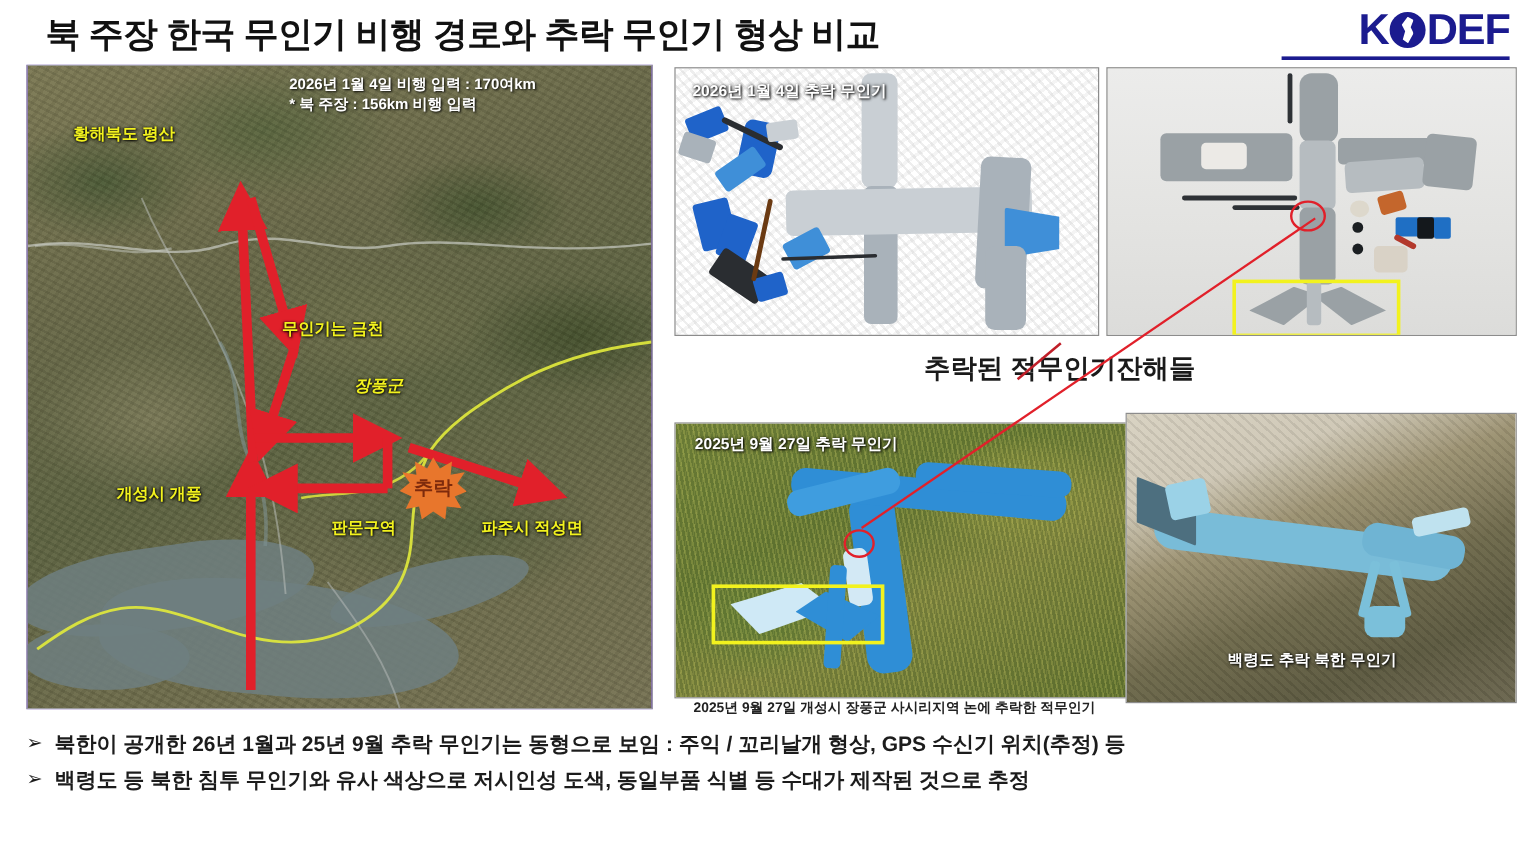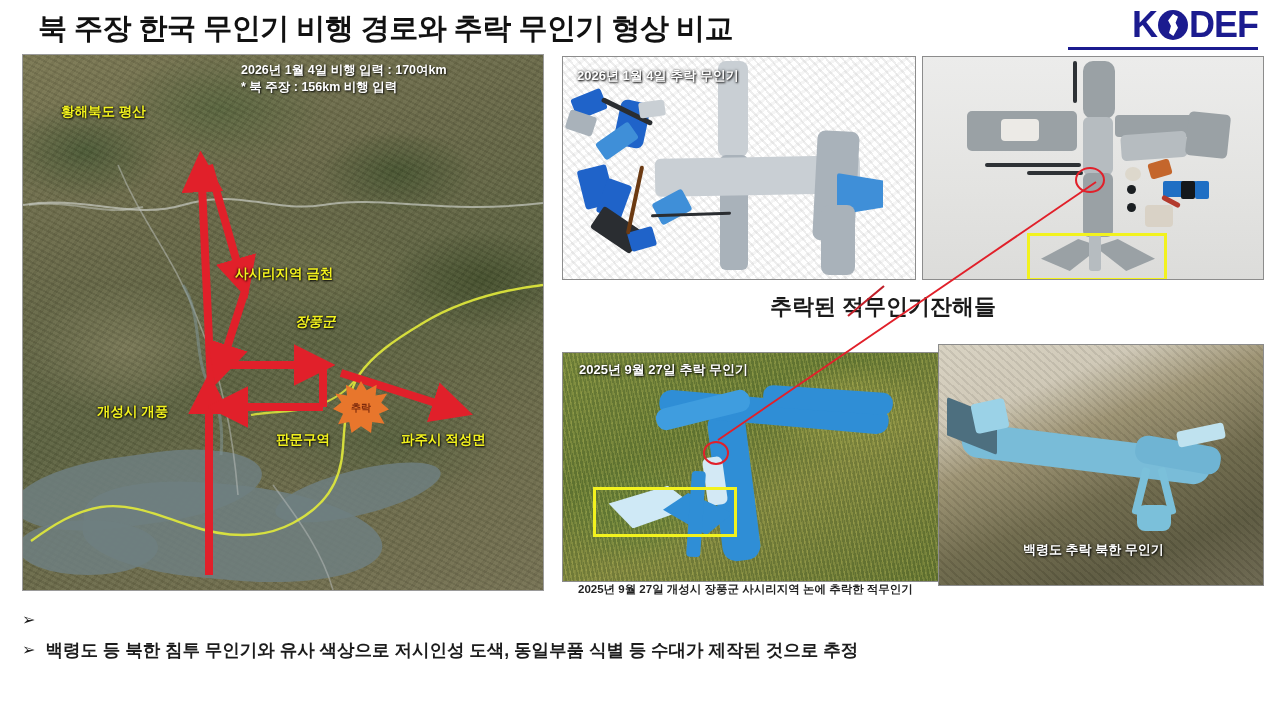--- a/index.html
+++ b/index.html
@@ -84,21 +84,21 @@
     font-size:13.5px;
   }
 
   .burst{
     position:absolute;left:310px;top:326px;width:56px;height:52px;
     background:#e8762c;
     clip-path:polygon(50% 0%,60% 18%,78% 7%,76% 28%,97% 24%,86% 42%,100% 55%,82% 63%,92% 82%,70% 79%,68% 100%,50% 87%,33% 100%,29% 79%,9% 83%,18% 63%,0% 54%,15% 41%,4% 24%,25% 28%,23% 7%,41% 18%);
     display:flex;align-items:center;justify-content:center;
   }
   .burst span{
-    font-size:10px;font-weight:bold;color:#7d2a0c;line-height:11px;
+    font-size:16px;font-weight:bold;color:#7d2a0c;line-height:11px;
     text-align:center;
   }
 
   .mapsvg{position:absolute;left:0;top:0;width:520px;height:535px;}
 
   
   .photo{position:absolute;border:1px solid #8c8c8c;overflow:hidden;}
   .ph-cap{
     position:absolute;font-weight:bold;color:#fff;white-space:nowrap;
     text-shadow:1px 1px 2px rgba(0,0,0,.9),0 0 3px rgba(0,0,0,.7);
@@ -258,21 +258,21 @@
         <path d="M318,318 L438,356"></path>
       </g>
     </svg>
 
     <div class="map-note">
       <div>2026년 1월 4일 비행 입력 : 170여km</div>
       <div>* 북 주장 : 156km 비행 입력</div>
     </div>
 
     <div class="mlabel" style="left:38px;top:48px;">황해북도 평산</div>
-    <div class="mlabel" style="left:212px;top:210px;">사시리지역 금천</div>
+    <div class="mlabel" style="left:212px;top:210px;">무인기는 금천</div>
     <div class="mlabel" style="left:272px;top:258px;font-style:italic;">장풍군</div>
     <div class="mlabel" style="left:74px;top:348px;">개성시 개풍</div>
     <div class="mlabel" style="left:253px;top:376px;">판문구역</div>
     <div class="mlabel" style="left:378px;top:376px;">파주시 적성면</div>
 
     <div class="burst">
       <span>추락</span>
     </div>
   </div>
 
@@ -379,20 +379,21 @@
   </div>
 
   <svg class="connector">
     <line x1="718" y1="440" x2="1096" y2="182" stroke="#e1202a" stroke-width="1.9"></line>
     <line x1="848" y1="316" x2="884" y2="286" stroke="#c01e28" stroke-width="2.1"></line>
   </svg>
 
   <div class="bullets">
     <div class="bul">
       <span class="arrow">➢</span>
+      <span>북한이 공개한 26년 1월과 25년 9월 추락 무인기는 동형으로 보임 : 주익 / 꼬리날개 형상, GPS 수신기 위치(추정) 등</span>
     </div>
     <div class="bul">
       <span class="arrow">➢</span>
       <span>백령도 등 북한 침투 무인기와 유사 색상으로 저시인성 도색, 동일부품 식별 등 수대가 제작된 것으로 추정</span>
     </div>
   </div>
 
 </div>
 
 </body></html>

